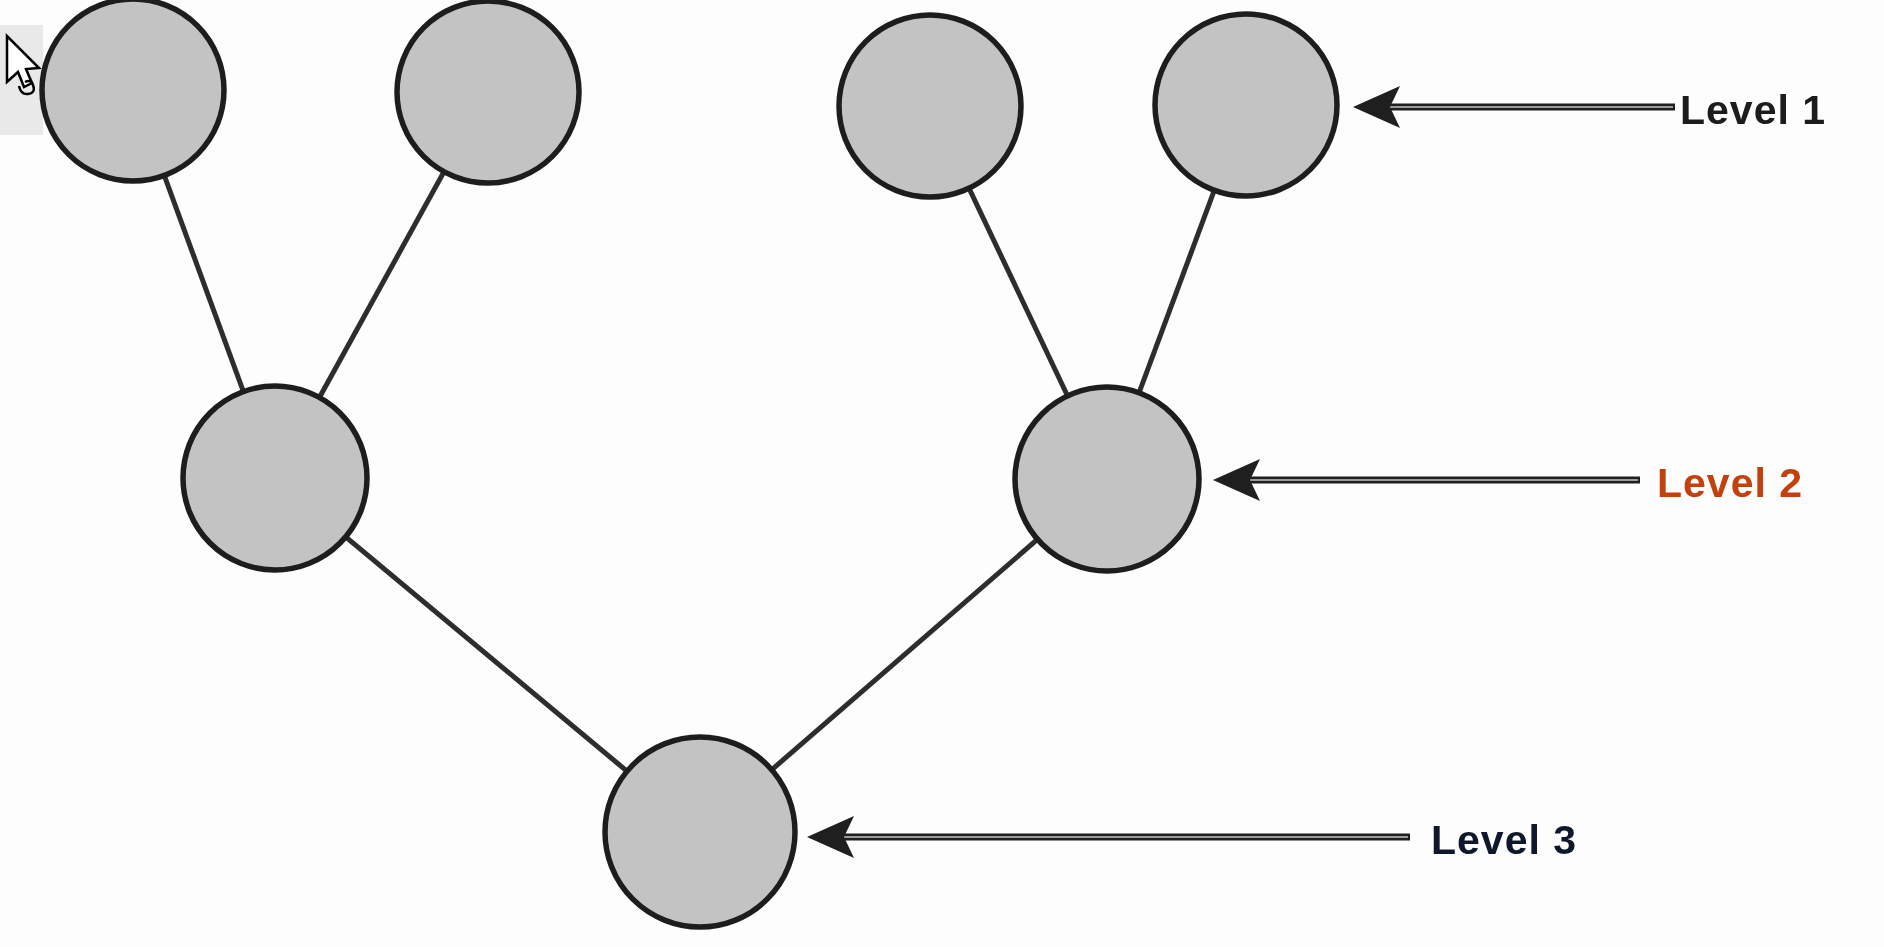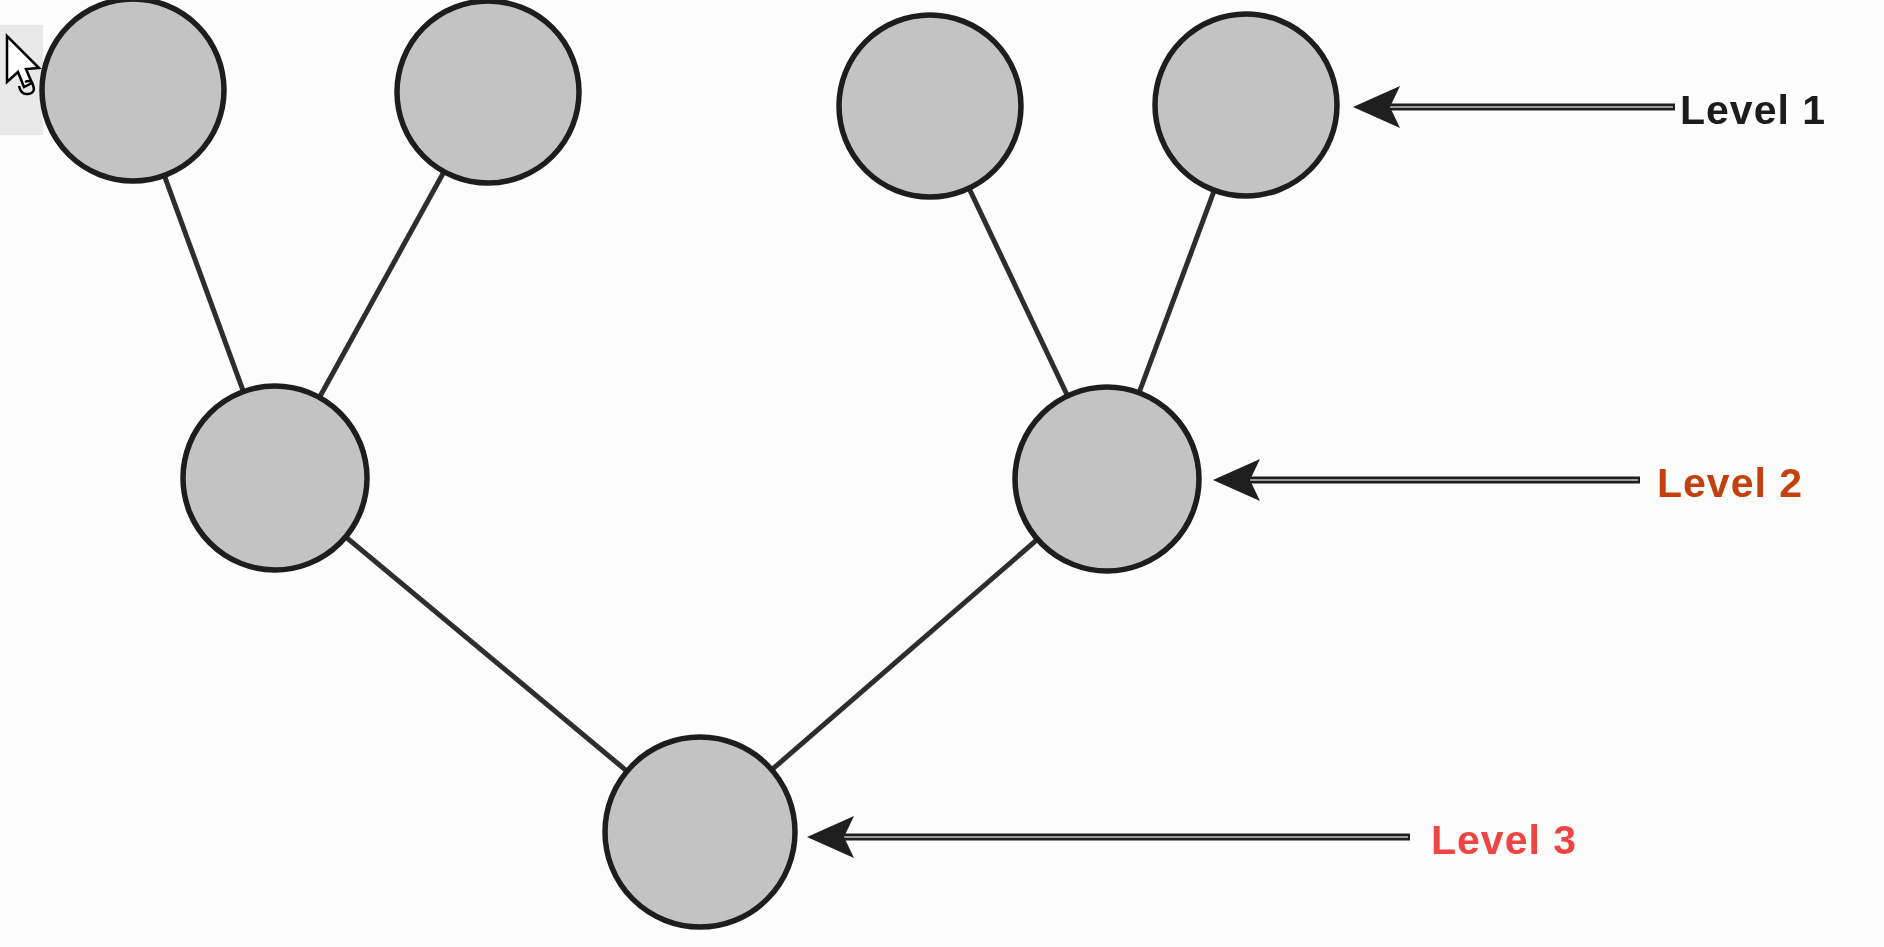--- a/index.html
+++ b/index.html
@@ -60,14 +60,14 @@
       <line x1="843" y1="837" x2="1408" y2="837" stroke="#9a9a9a" stroke-width="2.2"></line>
       <polygon points="807,837 854,816 844,837 854,858" fill="#1f1f1f"></polygon>
       <g transform="translate(7,36)">
         <polygon points="0,0 0,46 11,36 17,51 25,47 19,33 32,32" fill="#ffffff" stroke="#000000" stroke-width="2.5" stroke-linejoin="miter"></polygon>
         <path d="M12,50 q2,9 9,8 q8,-1 5,-9 q-2,-6 -8,-3" fill="none" stroke="#000000" stroke-width="2.5"></path>
       </g>
     </svg>
 
   <div class="level-label" id="label-0" style="left: 1680px; top: 110px; color: rgb(28, 28, 28);">Level 1</div>
   <div class="level-label" id="label-1" style="left: 1657px; top: 483px; color: #c2410c;">Level 2</div>
-  <div class="level-label" id="label-2" style="left: 1431px; top: 840px; color: #ef4444;">Level 3</div>
+  <div class="level-label" id="label-2" style="left: 1431px; top: 840px; color: #0f172a;">Level 3</div>
 </div>
 
 </body></html>

